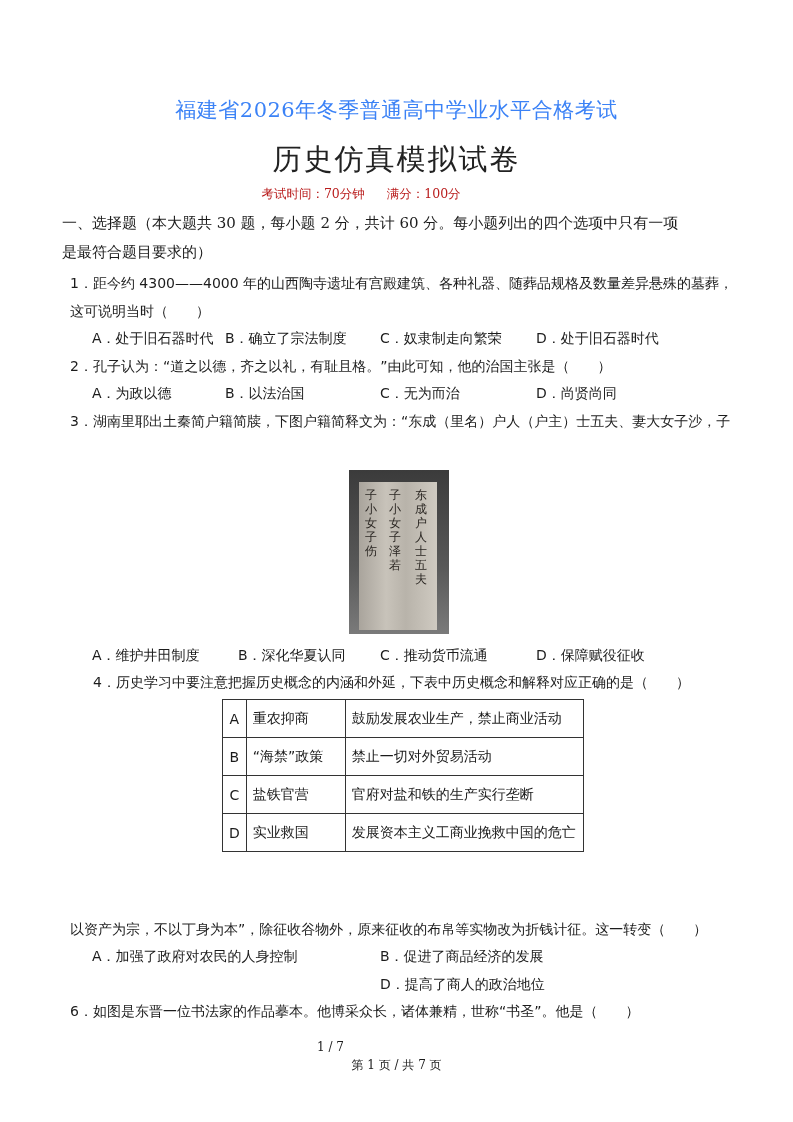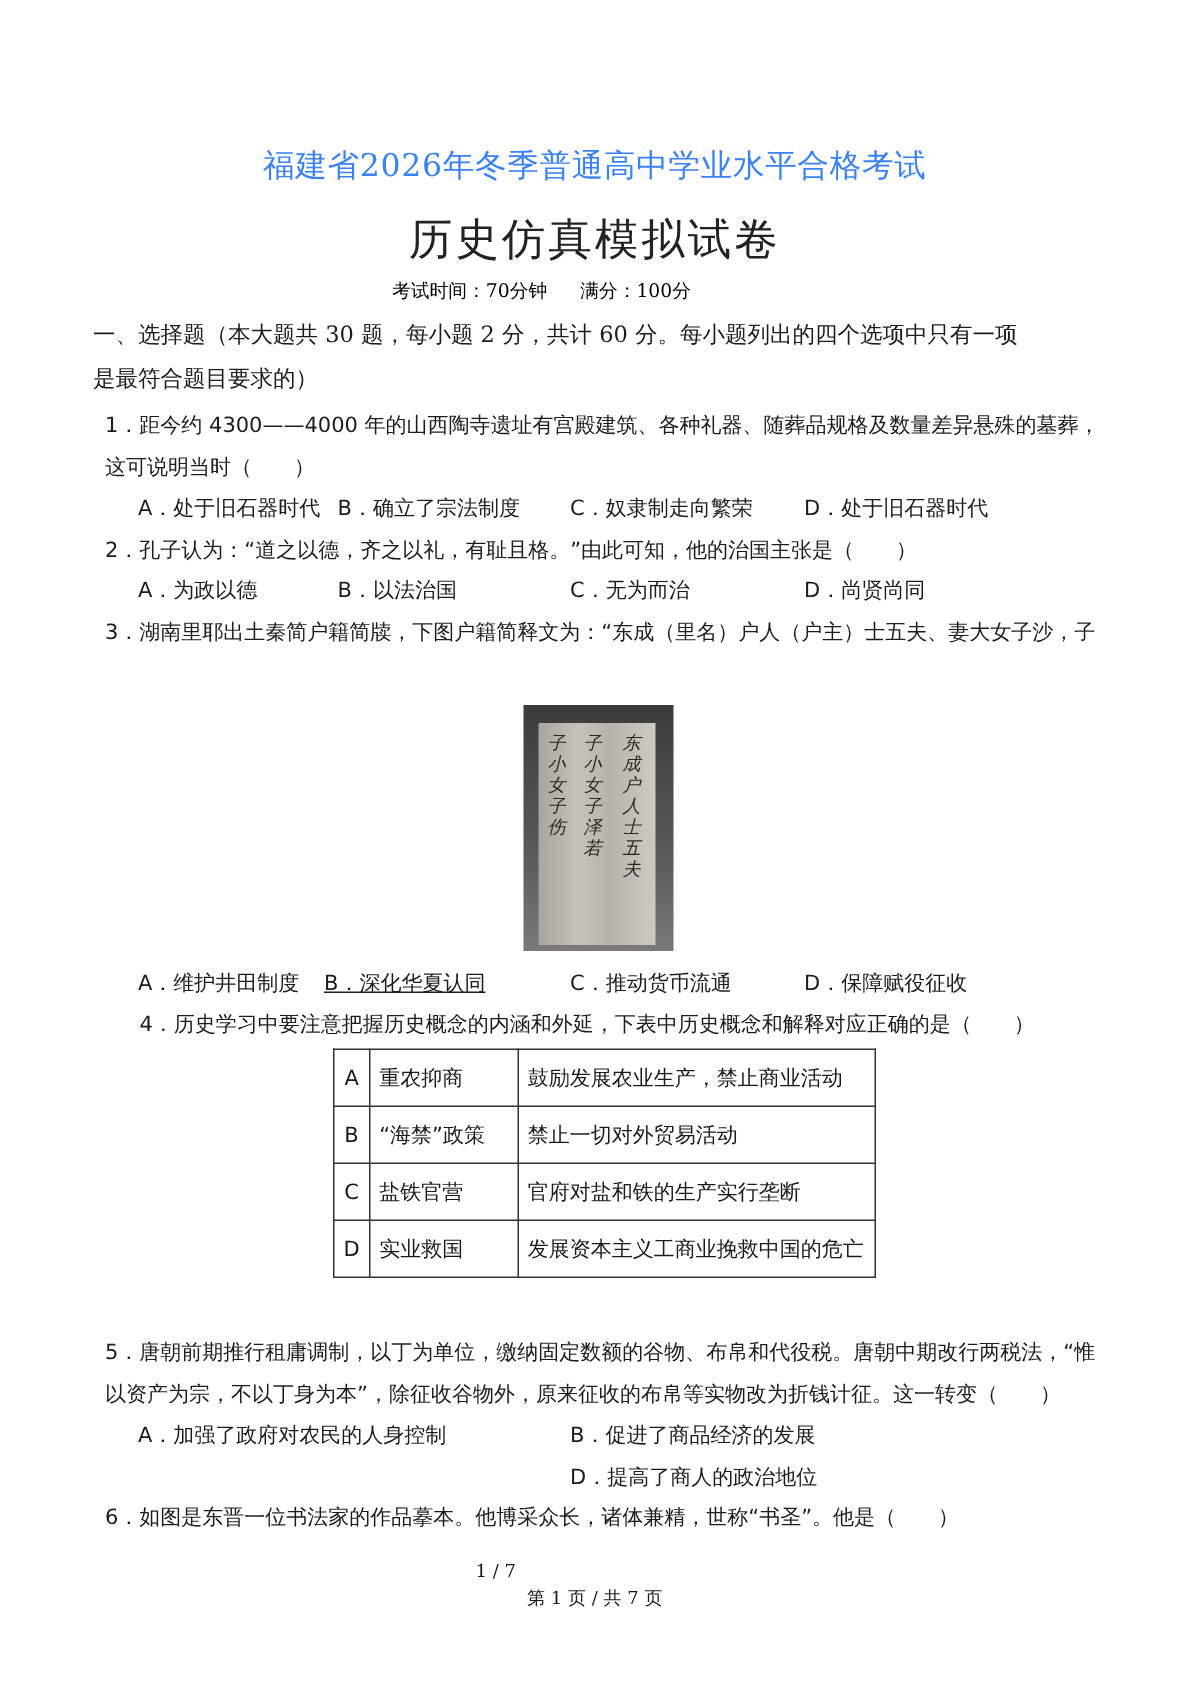--- a/index.html
+++ b/index.html
@@ -12,38 +12,37 @@
     .title1 {
       position: absolute; top: 96px; left: 0; width: 793px; text-align: center;
       font-size: 21px; letter-spacing: 0.5px; color: #3b82f6;
     }
     .title2 {
       position: absolute; top: 140px; left: 0; width: 793px; text-align: center;
       font-size: 29px; letter-spacing: 2px; color: #222;
     }
     .meta {
       position: absolute; top: 186px; left: 0; width: 722px; text-align: center;
-      font-size: 12.5px; color: #000000;
+      font-size: 12.5px; color: #b91c1c;
     }
     .meta span + span { margin-left: 18px; }
     .line {
       position: absolute; left: 68px; font-size: 14px; white-space: nowrap; color: #1c1c1c;
       font-family: "DejaVu Sans", "Liberation Sans", sans-serif;
     }
     .section { font-size: 15px; font-family: "DejaVu Serif", "Liberation Serif", serif; }
     .opt { position: absolute; font-size: 14px; white-space: nowrap;
       font-family: "DejaVu Sans", "Liberation Sans", sans-serif; color: #1c1c1c; }
     .img-slip {
       position: absolute; left: 349px; top: 470px; width: 100px; height: 164px;
       background: linear-gradient(180deg, #3b3b3b 0%, #595959 60%, #7a7a7a 100%);
     }
     .slip-inner {
       position: absolute; left: 10px; top: 12px; width: 78px; height: 148px;
       background: linear-gradient(90deg, #a9a49c 0%, #c8c3ba 35%, #b8b3aa 60%, #cfcac1 100%);
-      font-style: italic;
     }
     .slip-col {
       position: absolute; top: 6px; width: 14px; font-size: 12px; line-height: 14px;
       color: #2a2622; font-family: "DejaVu Serif", serif; word-break: break-all;
     }
     table.concepts {
       position: absolute; left: 222px; top: 699px; border-collapse: collapse;
       font-family: "DejaVu Sans", "Liberation Sans", sans-serif; font-size: 14px;
     }
     table.concepts td, table.concepts th {
@@ -89,21 +88,21 @@
 
   <div class="img-slip">
     <div class="slip-inner">
       <div class="slip-col" style="left:6px;">子小女子伤</div>
       <div class="slip-col" style="left:30px;">子小女子泽若</div>
       <div class="slip-col" style="left:56px;">东成户人士五夫</div>
     </div>
   </div>
 
   <div class="opt" style="top:647px; left:92px;">A．维护井田制度</div>
-  <div class="opt" style="top:647px; left:216px;text-decoration:underline;">B．深化华夏认同</div>
+  <div class="opt" style="top:647px; left:238px;">B．深化华夏认同</div>
   <div class="opt" style="top:647px; left:380px;">C．推动货币流通</div>
   <div class="opt" style="top:647px; left:536px;">D．保障赋役征收</div>
 
   <div class="line" style="top:674px; left:70px;margin-left:23px;">4．历史学习中要注意把握历史概念的内涵和外延，下表中历史概念和解释对应正确的是（　　）</div>
 
   <table class="concepts">
     <tbody>
     <tr>
       <td class="c0">A</td>
       <td class="c1">重农抑商</td>
@@ -120,21 +119,20 @@
       <td class="c2">官府对盐和铁的生产实行垄断</td>
     </tr>
     <tr>
       <td class="c0">D</td>
       <td class="c1">实业救国</td>
       <td class="c2">发展资本主义工商业挽救中国的危亡</td>
     </tr>
   </tbody>
     </table>
 
-  <div class="line" style="top:893px; left:70px;">5．唐朝前期推行租庸调制，以丁为单位，缴纳固定数额的谷物、布帛和代役税。唐朝中期改行两税法，“惟</div>
   <div class="line" style="top:921px; left:70px;">以资产为宗，不以丁身为本”，除征收谷物外，原来征收的布帛等实物改为折钱计征。这一转变（　　）</div>
   <div class="opt" style="top:948px; left:92px;">A．加强了政府对农民的人身控制</div>
   <div class="opt" style="top:948px; left:380px;">B．促进了商品经济的发展</div>
   <div class="opt" style="top:976px; left:380px;">D．提高了商人的政治地位</div>
 
   <div class="line" style="top:1003px; left:70px;">6．如图是东晋一位书法家的作品摹本。他博采众长，诸体兼精，世称“书圣”。他是（　　）</div>
 
   <div class="footer1">1 / 7</div>
   <div class="footer2">第 1 页 / 共 7 页</div>
 </div>

